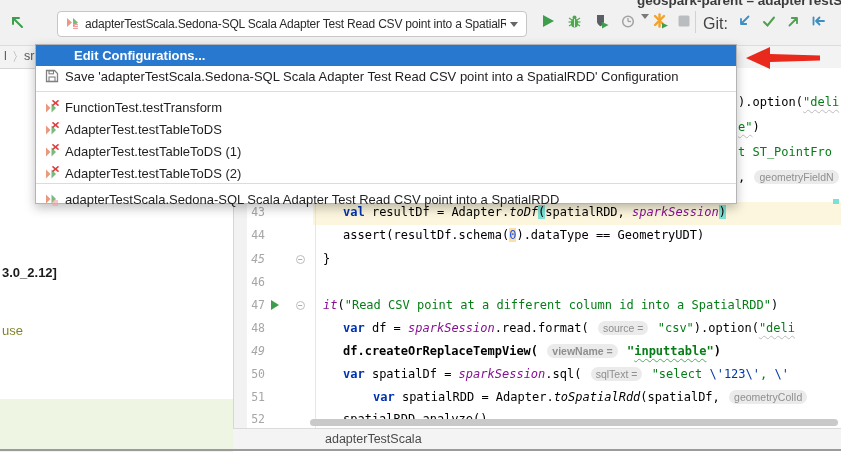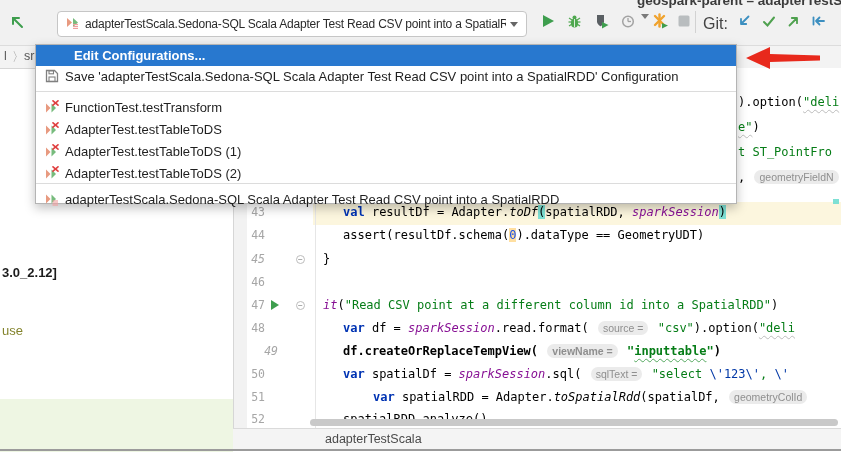--- a/index.html
+++ b/index.html
@@ -209,21 +209,21 @@
       <span class="fold" style="left: 49px; top: 187px;">−</span>
       <div class="code-line" style="left: 76px; top: 184px;"><span class="">}</span></div>
       <span class="lnum" style="left: 0px; top: 207px;">46</span>
       <div class="code-line" style="left: 76px; top: 207px;"></div>
       <span class="lnum" style="left: 0px; top: 230px;">47</span>
       <span class="run-arrow" style="left: 24px; top: 232px;"></span>
       <span class="fold" style="left: 49px; top: 233px;">−</span>
       <div class="code-line" style="left: 76px; top: 230px;"><span class="c-v">it</span><span class="">(</span><span class="c-s">"Read CSV point at a different column id into a SpatialRDD"</span><span class="">)</span></div>
       <span class="lnum" style="left: 0px; top: 253px;">48</span>
       <div class="code-line" style="left: 96px; top: 253px;"><span class="c-k">var</span><span class=""> df = </span><span class="c-v">sparkSession</span><span class="">.read.format( </span><span class="c-hint">source =</span><span class=""> </span><span class="c-s">"csv"</span><span class="">).option(</span><span class="c-s c-wavy">"deli</span></div>
-      <span class="lnum" style="left: 13px; top: 276px; font-style: italic;">49</span>
+      <span class="lnum" style="left: 0px; top: 276px; font-style: italic;">49</span>
       <div class="code-line" style="left: 96px; top: 276px; font-weight: bold;"><span class="">df.createOrReplaceTempView( </span><span class="c-hint">viewName =</span><span class=""> </span><span class="c-s">"</span><span class="c-s c-wavyg">inputtable</span><span class="c-s">"</span><span class="">)</span></div>
       <span class="lnum" style="left: 0px; top: 299px;">50</span>
       <div class="code-line" style="left: 96px; top: 299px;"><span class="c-k">var</span><span class=""> spatialDf = </span><span class="c-v">sparkSession</span><span class="">.sql( </span><span class="c-hint">sqlText =</span><span class=""> </span><span class="c-s">"select </span><span class="c-e">\'123\'</span><span class="c-s">, </span><span class="c-e">\'</span></div>
       <span class="lnum" style="left: 0px; top: 322px;">51</span>
       <div class="code-line" style="left: 108px; top: 322px; margin-left: 18px;"><span class="c-k">var</span><span class=""> spatialRDD = Adapter.</span><span class="c-m">toSpatialRdd</span><span class="">(spatialDf, </span><span class="c-hint">geometryColId</span></div>
       <span class="lnum" style="left: 0px; top: 344px; text-align: right;">52</span>
       <div class="code-line" style="left: 96px; top: 344px;"><span class="">spatialRDD.analyze()</span></div>
       <div class="code-line" style="left: 491px; top: 27px;"><span class="">).option(</span><span class="c-s c-wavy">"deli</span></div>
       <div class="code-line" style="left: 491px; top: 52px;"><span class="c-s c-wavy">e"</span><span class="">)</span></div>
       <div class="code-line" style="left: 491px; top: 77px;"><span class="c-s">t ST_PointFro</span></div>

